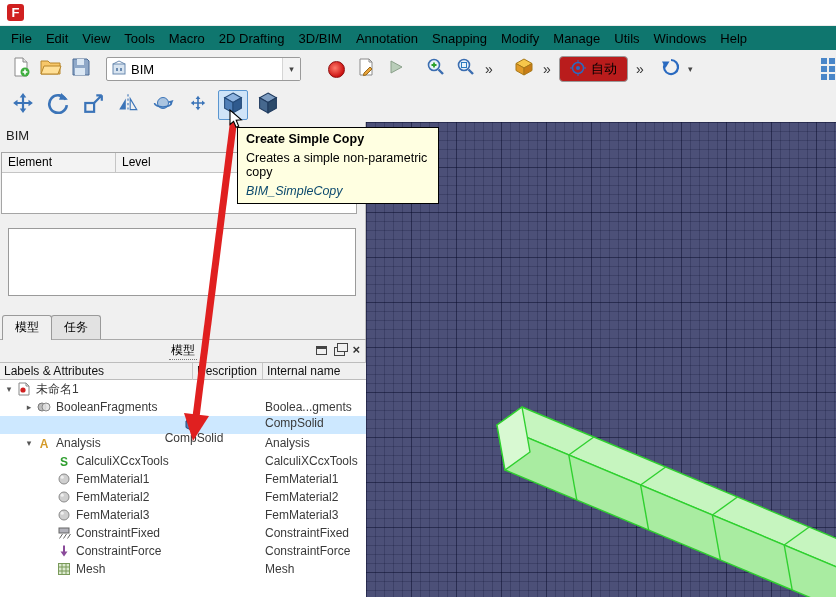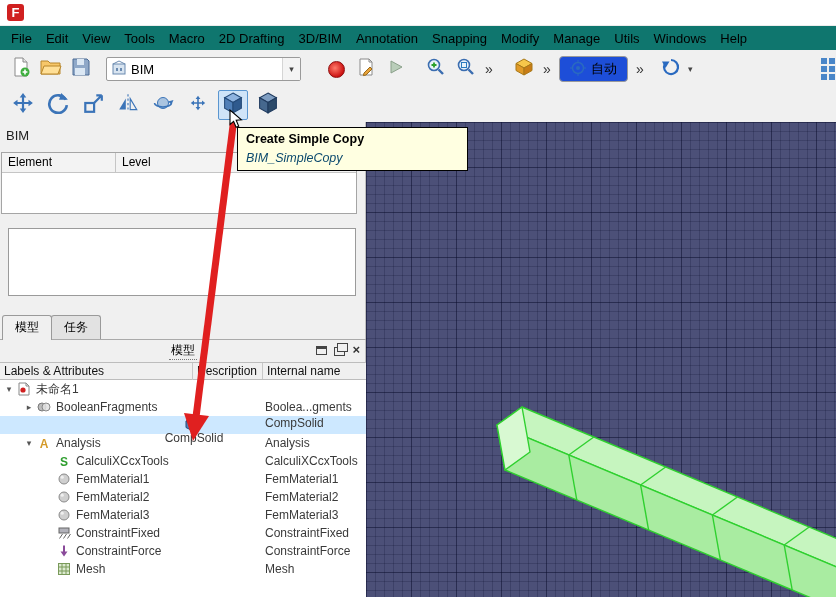--- a/index.html
+++ b/index.html
@@ -29,21 +29,21 @@
   .tbtn.hovered { background:#cfe4f8; border-color:#5a96d0; }
   .overflow { width:16px; text-align:center; color:#333; font-size:14px; flex:none; cursor:default; }
   .rec-dot { width:17px; height:17px; border-radius:50%;
              background:radial-gradient(circle at 6px 6px, #ff7a6a, #cc1212 70%); border:1px solid #8e0e0e; }
   .combobox { width:195px; height:24px; background:#fff; border:1px solid #9a9a9a; border-radius:2px;
               display:flex; align-items:center; margin:0 6px 0 10px; font-size:13px; }
   .combobox .cb-text { flex:1; padding-left:4px; color:#000; }
   .cb-arrow { width:18px; height:100%; display:flex; align-items:center; justify-content:center;
               border-left:1px solid #d5d5d5; color:#444; font-size:9px; background:#f4f4f4; }
   .auto-btn { height:26px; display:flex; align-items:center; gap:5px; padding:0 10px;
-              border:1px solid #9a9a9a; border-radius:4px; background:#1d4ed8; font-size:13px; margin:0 4px; }
+              border:1px solid #9a9a9a; border-radius:4px; background:#b91c1c; font-size:13px; margin:0 4px; }
   .caret { font-size:9px; color:#444; margin-left:2px; }
   .grid-btn { position:absolute; right:-8px; top:7px; }
 
   
   .left-panel { position:absolute; top:122px; left:0; width:366px; bottom:0; background:#f0f0f0;
                 border-right:1px solid #c0c0c0; font-size:12px; }
   .viewport { position:absolute; top:122px; left:366px; right:0; bottom:0;
               background-color:#4c5078;
               background-image:
                 linear-gradient(rgba(10,14,45,0.40) 1px, transparent 1px),
@@ -89,21 +89,21 @@
   .trow { position:relative; height:18px; display:flex; align-items:center; color:#3a3a3a; }
   .trow.selected { background:#cde8ff;flex-direction:column; }
   .trow .arrow { width:14px; flex:none; text-align:center; font-size:9px; color:#555; }
   .trow .ticon { width:16px; height:15px; flex:none; display:flex; align-items:center; justify-content:center;
                  margin-right:4px; }
   .trow .tlabel { white-space:nowrap; }
   .trow .tinternal { position:absolute; left:265px; white-space:nowrap; }
   .d0 { padding-left:2px; } .d1 { padding-left:22px; } .d2 { padding-left:42px; }
 
   
-  .tooltip { position:absolute; left:237px; top:127px; width:231px; background:#ffffe1;
+  .tooltip { position:absolute; left:237px; top:127px; width:202px; background:#ffffe1;
              border:1px solid #000; padding:4px 8px 5px; font-size:12.5px; color:#000; z-index:30; }
   .tooltip .tt-title { font-weight:bold; margin-bottom:5px; }
   .tooltip .tt-desc { margin-bottom:5px; }
   .tooltip .tt-cmd { font-style:italic; color:#0c4a6e; }
   .overlay { position:absolute; left:0; top:0; width:836px; height:597px; pointer-events:none; z-index:40; }
   .cursor { position:absolute; left:229px; top:109px; z-index:50; pointer-events:none; }
 </style>
 </head>
 <body>
 
@@ -457,20 +457,21 @@
         <line x1="202.8" y1="333" x2="210.8" y2="378"></line>
         <line x1="274.6" y1="363" x2="282.6" y2="408"></line>
         <line x1="346.4" y1="393" x2="354.4" y2="438"></line>
         <line x1="418.2" y1="423" x2="426.2" y2="468"></line>
       </g>
     </svg>
   </div>
 
   <div class="tooltip">
     <div class="tt-title">Create Simple Copy</div>
+    <div class="tt-desc">Creates a simple non-parametric copy</div>
     <div class="tt-cmd">BIM_SimpleCopy</div>
   </div>
 
   <svg class="overlay" viewBox="0 0 836 597">
     <line x1="234" y1="118" x2="196" y2="417" stroke="#e02020" stroke-width="7"></line>
     <polygon points="184,413 209,416 193,441" fill="#e02020"></polygon>
   </svg>
 
   <svg class="cursor" width="14" height="20" viewBox="0 0 14 20">
     <path d="M1 1v14.5l3.6-3.2 2.5 6 2.6-1.1-2.5-5.9 5.2-.4z" fill="#fff" stroke="#000" stroke-width="1.1"></path>

